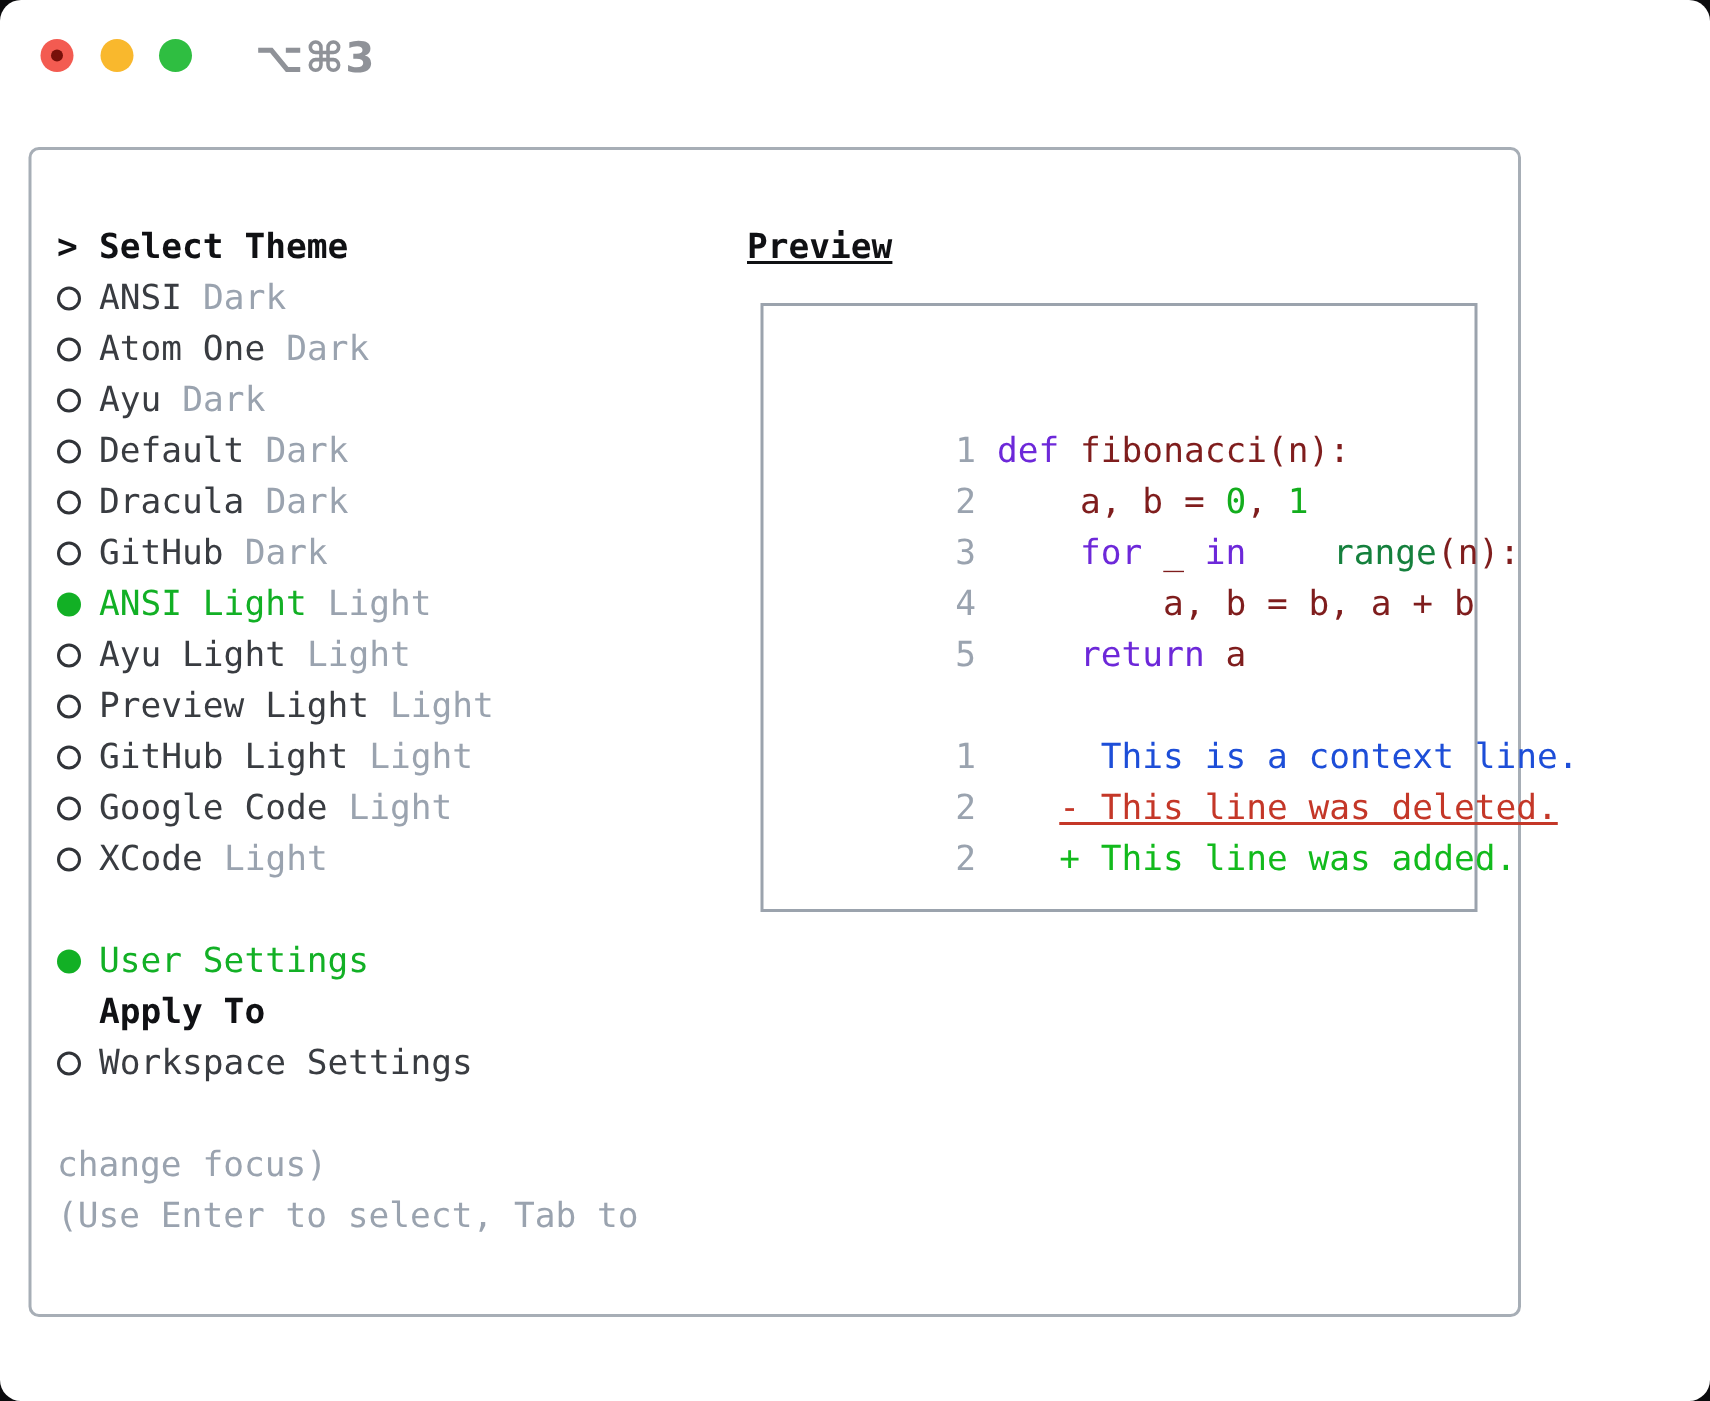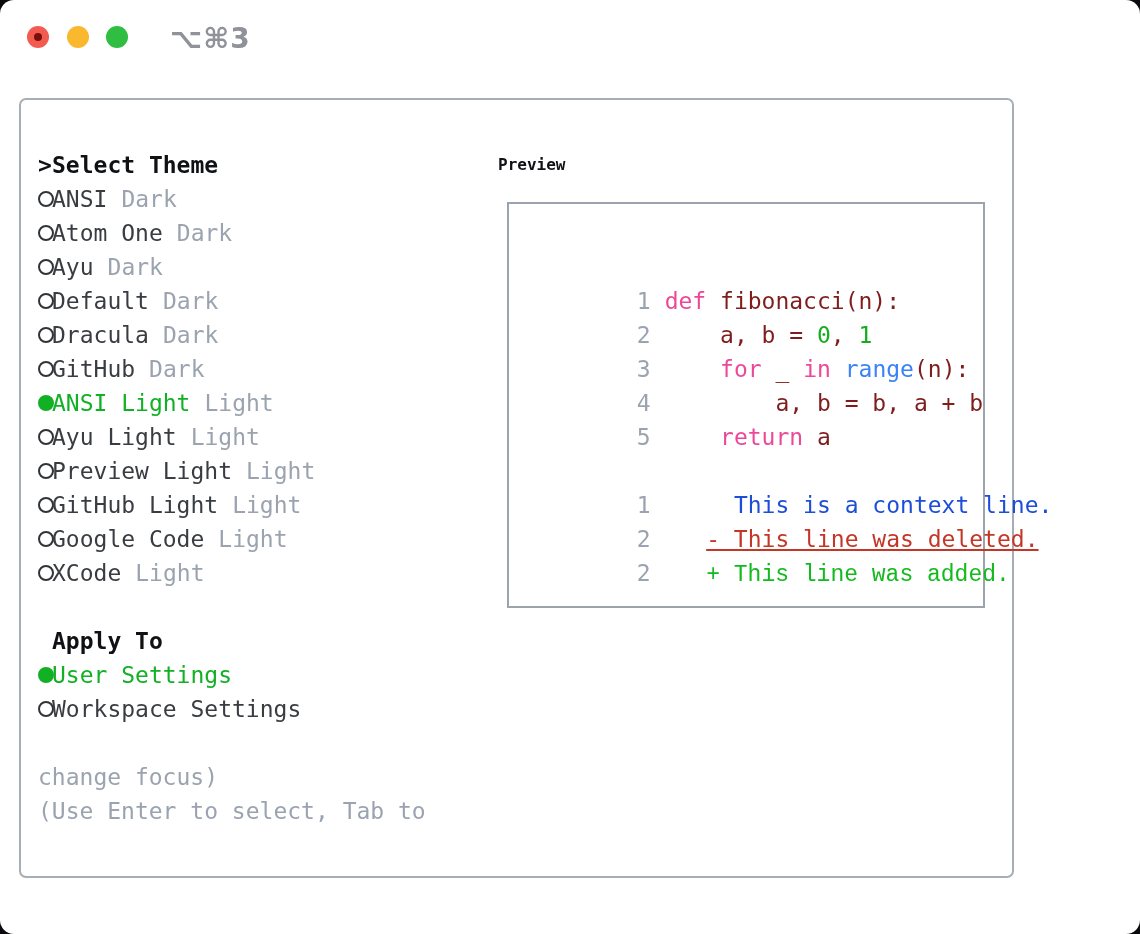--- a/index.html
+++ b/index.html
@@ -29,44 +29,44 @@
     position:absolute;left:19px;top:98px;width:995px;height:780px;
     border:2px solid #a7aeb6;border-radius:7px;background:#fff;
   }
   
   .left-pane{position:absolute;left:38px;top:148px;font-size:23px;color:#393c41;}
   .row{height:34px;line-height:34px;white-space:pre;display:flex;align-items:center;}
   .marker{display:inline-flex;width:14px;justify-content:flex-start;align-items:center;flex:none;}
   .dot{width:16px;height:16px;border-radius:50%;flex:none;}
   .dot-open{border:2.5px solid #303338;background:transparent;}
   .dot-filled{background:#12b025;}
-  .label{}
+  .label{margin-left:14px;}
   .tag{margin-left:14px;color:#9aa3af;}
   .hdr{font-weight:bold;color:#101114;}
   .hdr .label{color:#101114;}
   .row.selected .label{color:#12b025;}
   .gap-row{height:34px;}
   .hint{height:34px;line-height:34px;color:#9aa3af;white-space:pre;}
   .caret{color:#101114;font-weight:bold;width:14px;display:inline-block;}
   
-  .preview-header{position:absolute;left:498px;top:148px;height:34px;line-height:34px;font-size:16px;font-weight:bold;color:#101114;}
+  .preview-header{position:absolute;left:498px;top:148px;height:34px;line-height:34px;font-size:23px;font-weight:bold;color:#101114;text-decoration:underline;}
   .preview-box{
     position:absolute;left:507px;top:202px;width:478px;height:406px;
     border:2px solid #9ba3ad;background:#fff;
   }
   .code{padding:46px 0 0 17px;font-size:23px;}
   .cl{height:34px;line-height:34px;white-space:pre;}
   .ln{display:inline-block;width:14px;color:#9aa3af;}
   .plain{color:#7f1d1d;}
-  .kw{color:#ec4899;}
-  .fn{color:#3b82f6;}
+  .kw{color:#6d28d9;}
+  .fn{color:#15803d;margin-left:44px;}
   .num{color:#13ad1d;}
   .ctx{color:#1d4ed8;}
   .del{color:#c43728;text-decoration:underline;}
-  .add{color:#12ba1c;font-family:Liberation Mono, monospace;}
+  .add{color:#12ba1c;}
 </style>
 </head>
 <body>
 
 <div class="window">
 
   <div class="titlebar">
     <div class="tl tl-close">
       <span class="inner-dot"></span>
     </div>
@@ -140,28 +140,28 @@
       <span class="tag">Light</span>
     </div>
     <div class="row">
       <span class="marker"><span class="dot dot-open"></span></span>
       <span class="label">XCode</span>
       <span class="tag">Light</span>
     </div>
 
     <div class="gap-row"></div>
 
+    <div class="row selected">
+      <span class="marker"><span class="dot dot-filled"></span></span>
+      <span class="label">User Settings</span>
+    </div>
     <div class="row hdr">
       <span class="caret"> </span>
       <span class="label">Apply To</span>
     </div>
-    <div class="row selected">
-      <span class="marker"><span class="dot dot-filled"></span></span>
-      <span class="label">User Settings</span>
-    </div>
     <div class="row">
       <span class="marker"><span class="dot dot-open"></span></span>
       <span class="label">Workspace Settings</span>
     </div>
 
     <div class="gap-row"></div>
 
     <div class="hint">change focus)</div>
     <div class="hint">(Use Enter to select, Tab to</div>
   </div>

